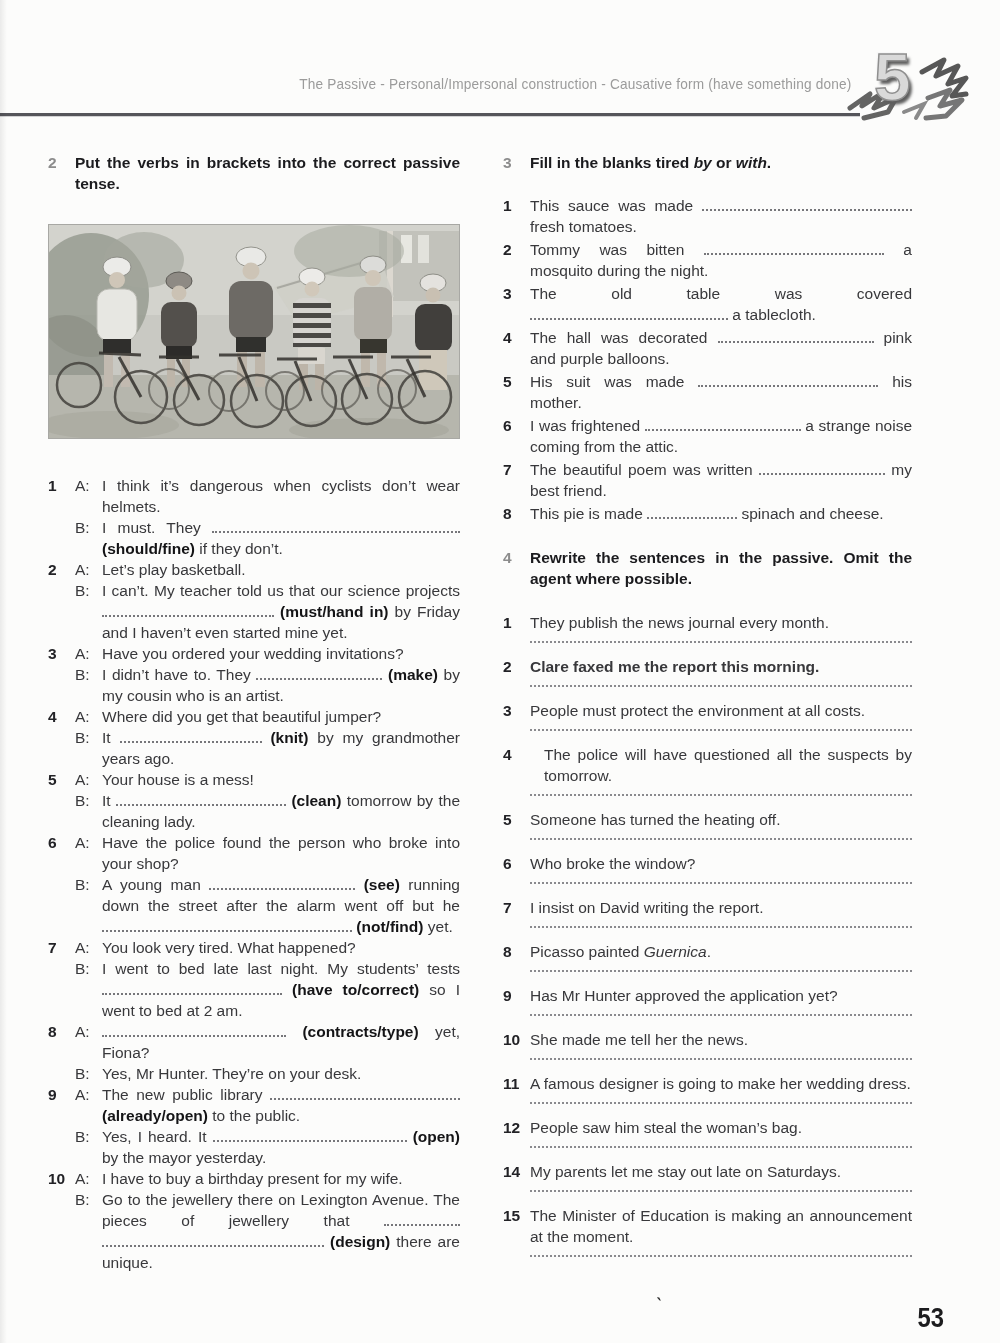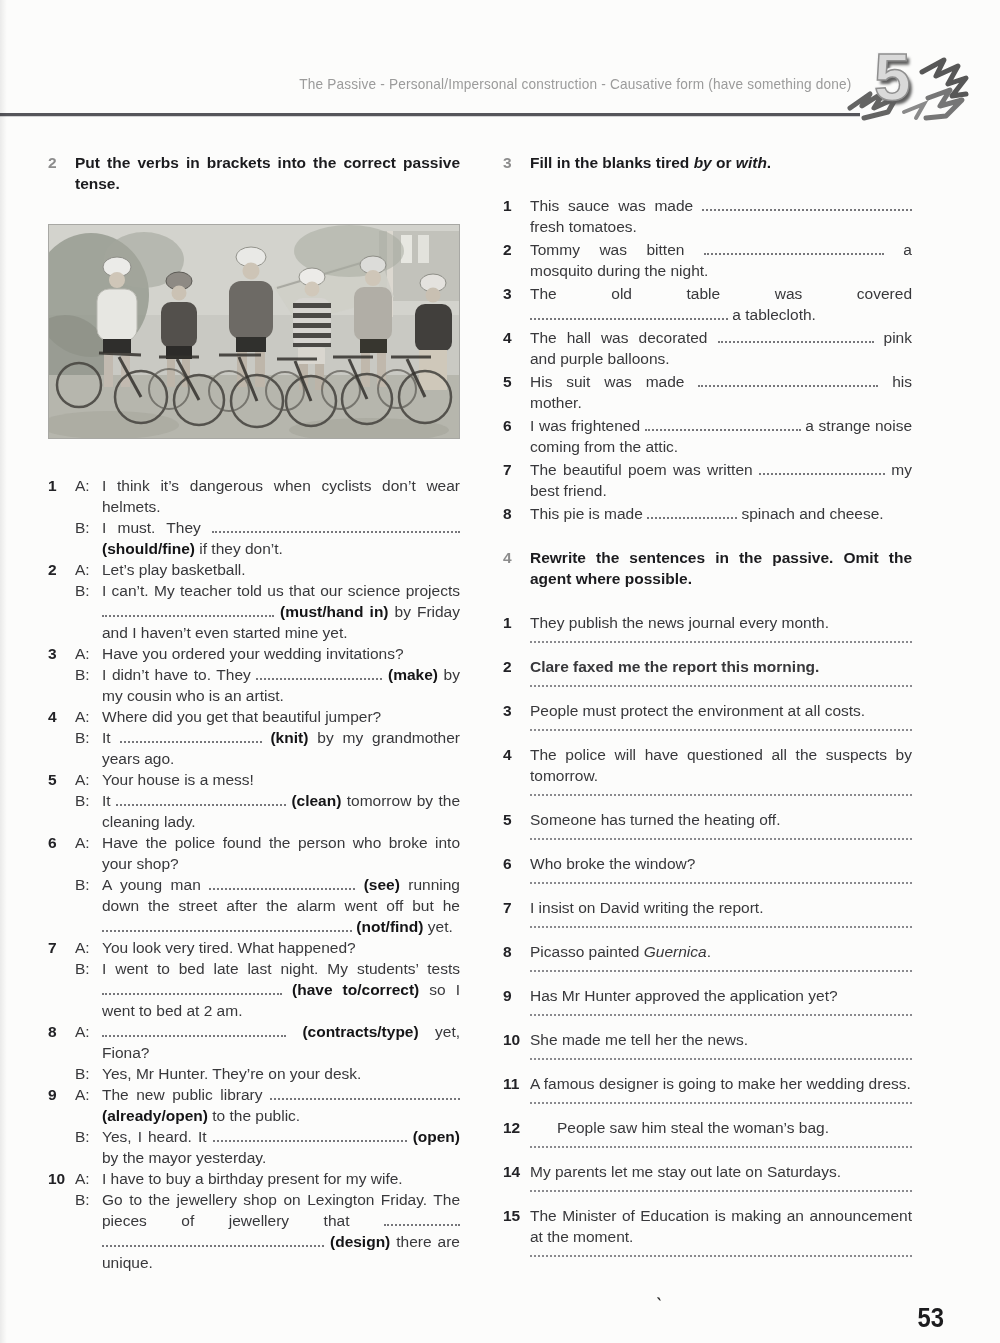--- a/index.html
+++ b/index.html
@@ -340,21 +340,21 @@
           </div>
           <div class="item">
             <span class="inum">10</span>
             <div class="dialog">
               <div class="dline">
                 <span class="spk">A:</span>
                 <span class="txt"><span>I have to buy a birthday present for my wife.</span></span>
               </div>
               <div class="dline">
                 <span class="spk">B:</span>
-                <span class="txt"><span>Go to the jewellery shop on Lexington Friday. The pieces of jewellery that </span><span class="blank" style="width: 76px;"></span><span> </span><span class="blank" style="width: 222px;"></span><span> </span><span class="b ">(design)</span><span> there are unique.</span></span>
+                <span class="txt"><span>Go to the jewellery there on Lexington Avenue. The pieces of jewellery that </span><span class="blank" style="width: 76px;"></span><span> </span><span class="blank" style="width: 222px;"></span><span> </span><span class="b ">(design)</span><span> there are unique.</span></span>
               </div>
             </div>
           </div>
         </div>
     </div>
 
     <div class="col-right">
       <div class="ex-head">
         <span class="ex-num">3</span>
         <span class="ex-text" id="e3-instruction"><span>Fill in the blanks tired </span><span class="i">by</span><span> or </span><span class="i">with</span><span>.</span></span>
@@ -416,21 +416,21 @@
           <div class="item">
             <span class="inum">3</span>
             <div class="txt">
               <div style="text-align: justify;"><span>People must protect the environment at all costs.</span></div>
               <div class="ansline"></div>
             </div>
           </div>
           <div class="item">
             <span class="inum">4</span>
             <div class="txt">
-              <div style="text-align: justify;"><span>The police will have questioned all the suspects by tomorrow.</span></div>
+              <div style="text-align: justify; margin-left: 14px;"><span>The police will have questioned all the suspects by tomorrow.</span></div>
               <div class="ansline"></div>
             </div>
           </div>
           <div class="item">
             <span class="inum">5</span>
             <div class="txt">
               <div style="text-align: justify;"><span>Someone has turned the heating off.</span></div>
               <div class="ansline"></div>
             </div>
           </div>
@@ -472,21 +472,21 @@
           <div class="item">
             <span class="inum">11</span>
             <div class="txt">
               <div style="text-align: justify;"><span>A famous designer is going to make her wedding dress.</span></div>
               <div class="ansline"></div>
             </div>
           </div>
           <div class="item">
             <span class="inum">12</span>
             <div class="txt">
-              <div style="text-align: justify; margin-left: 27px;"><span>People saw him steal the woman’s bag.</span></div>
+              <div style="text-align: justify;"><span>People saw him steal the woman’s bag.</span></div>
               <div class="ansline"></div>
             </div>
           </div>
           <div class="item">
             <span class="inum">14</span>
             <div class="txt">
               <div style="text-align: justify;"><span>My parents let me stay out late on Saturdays.</span></div>
               <div class="ansline"></div>
             </div>
           </div>

